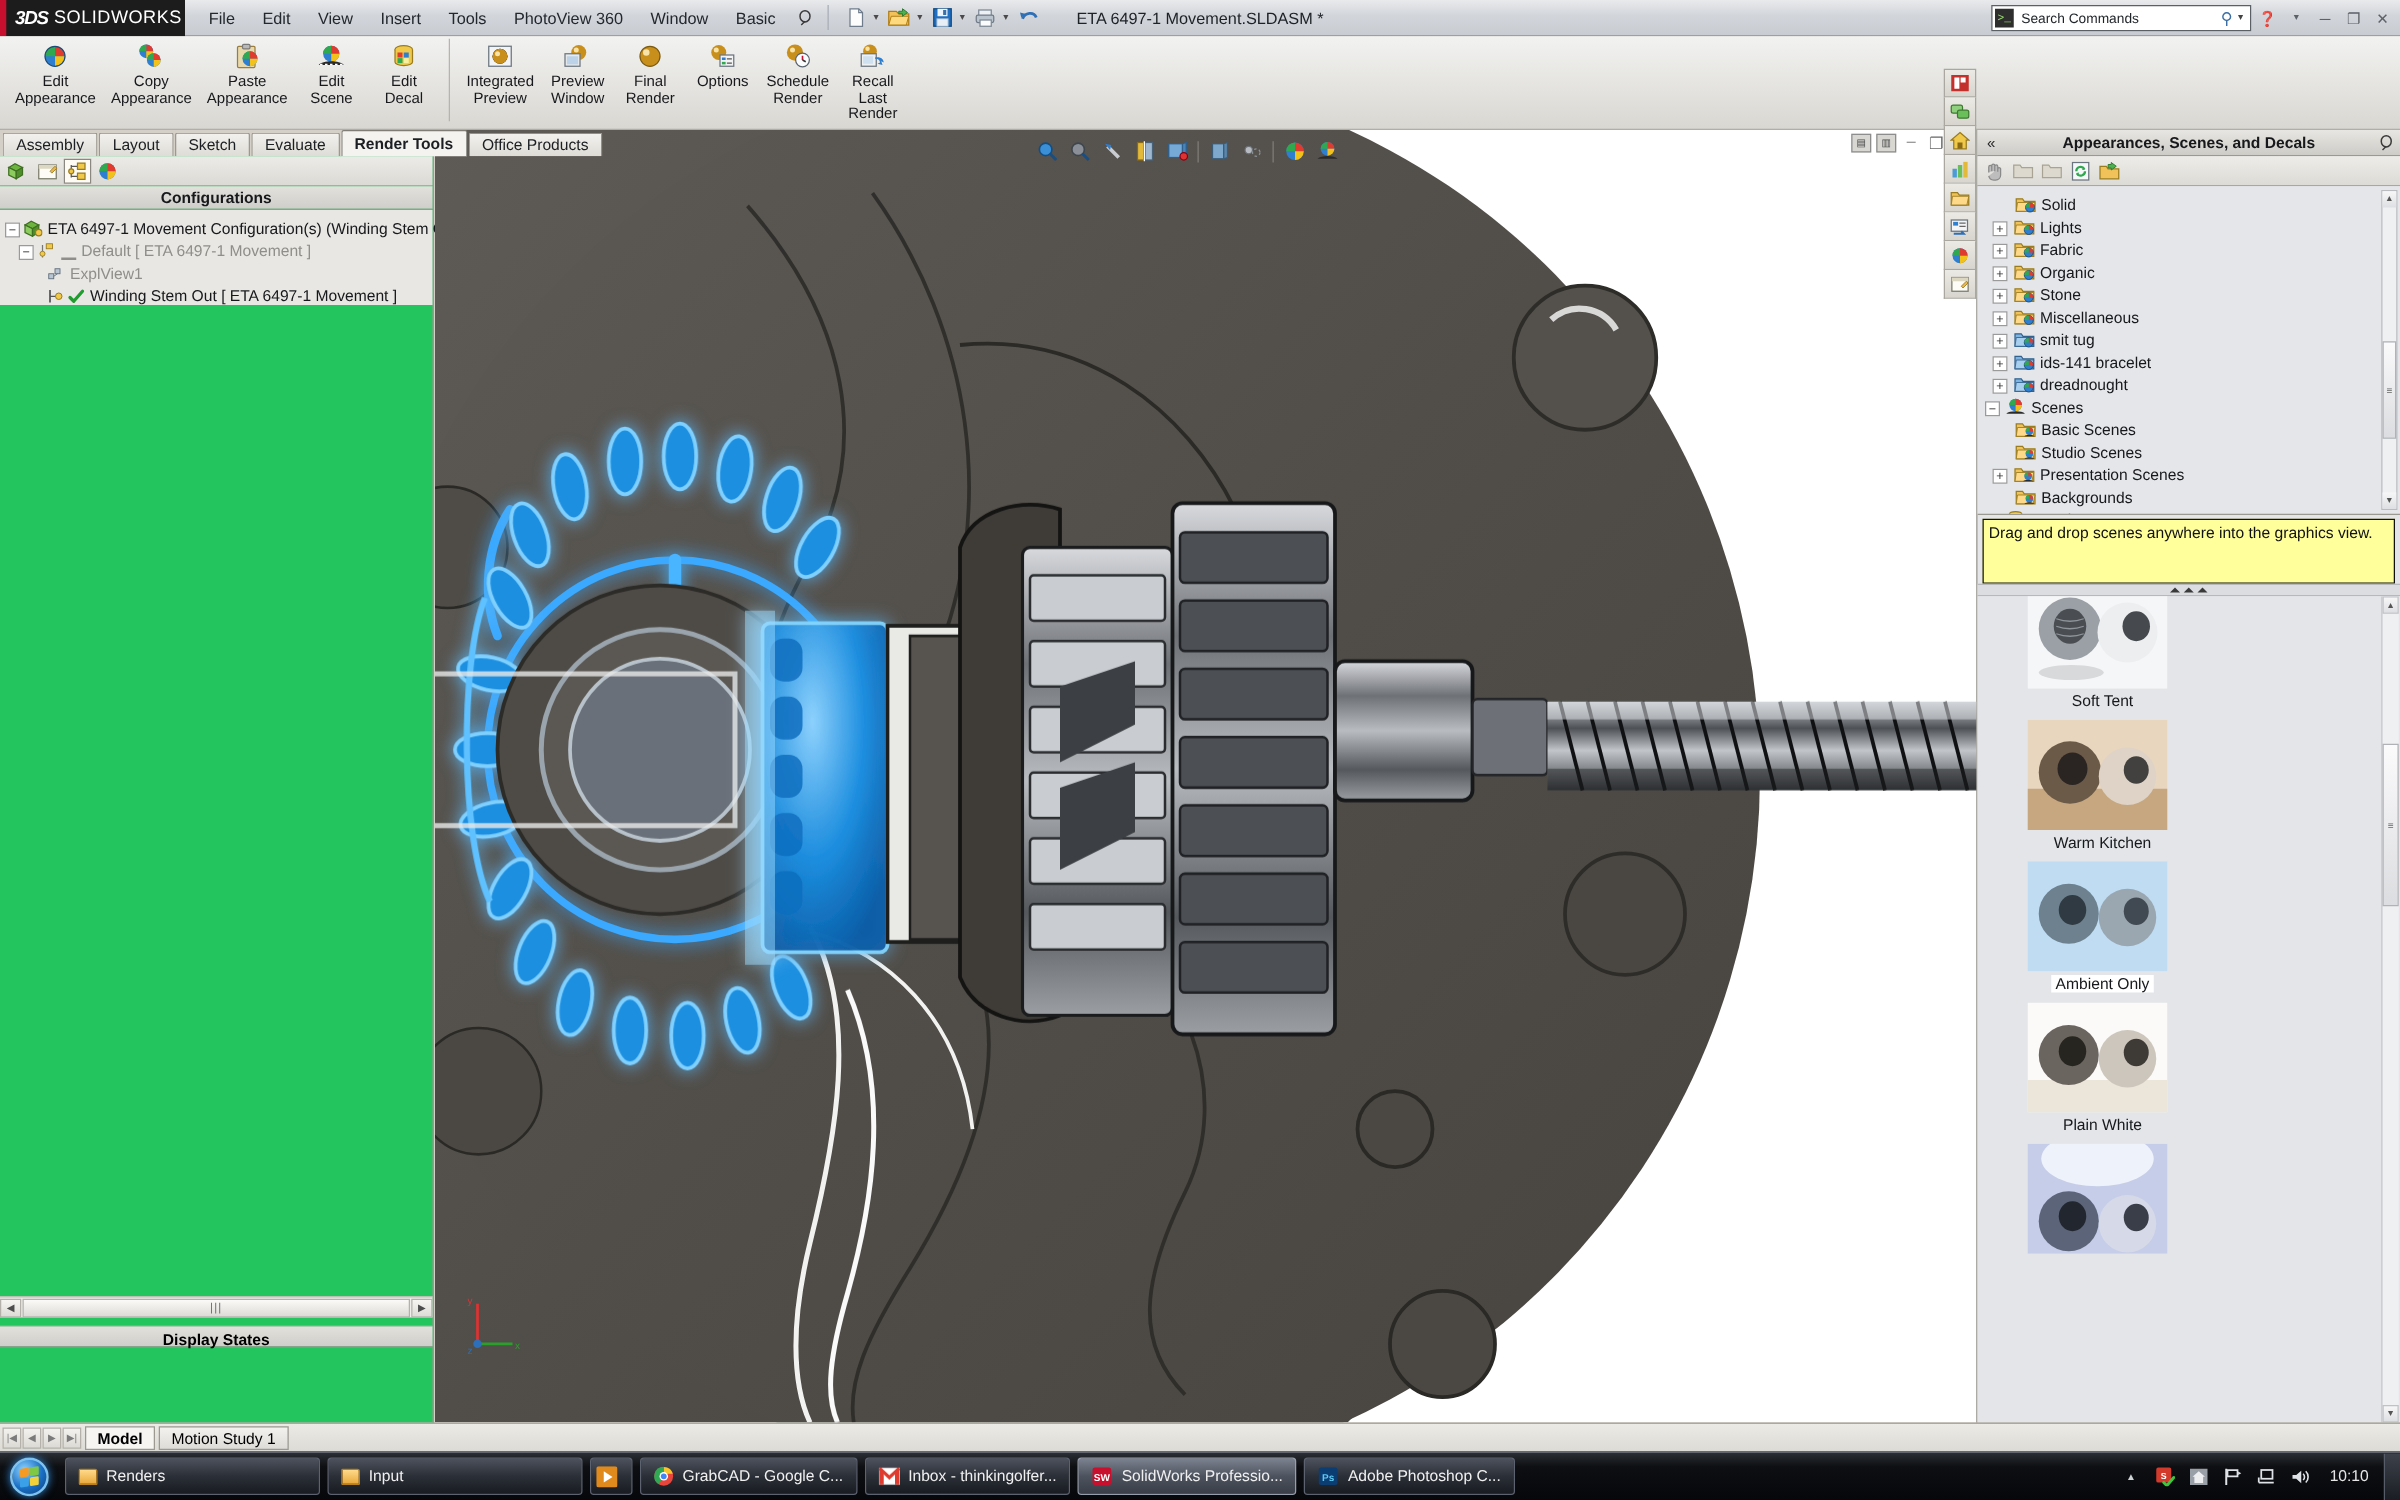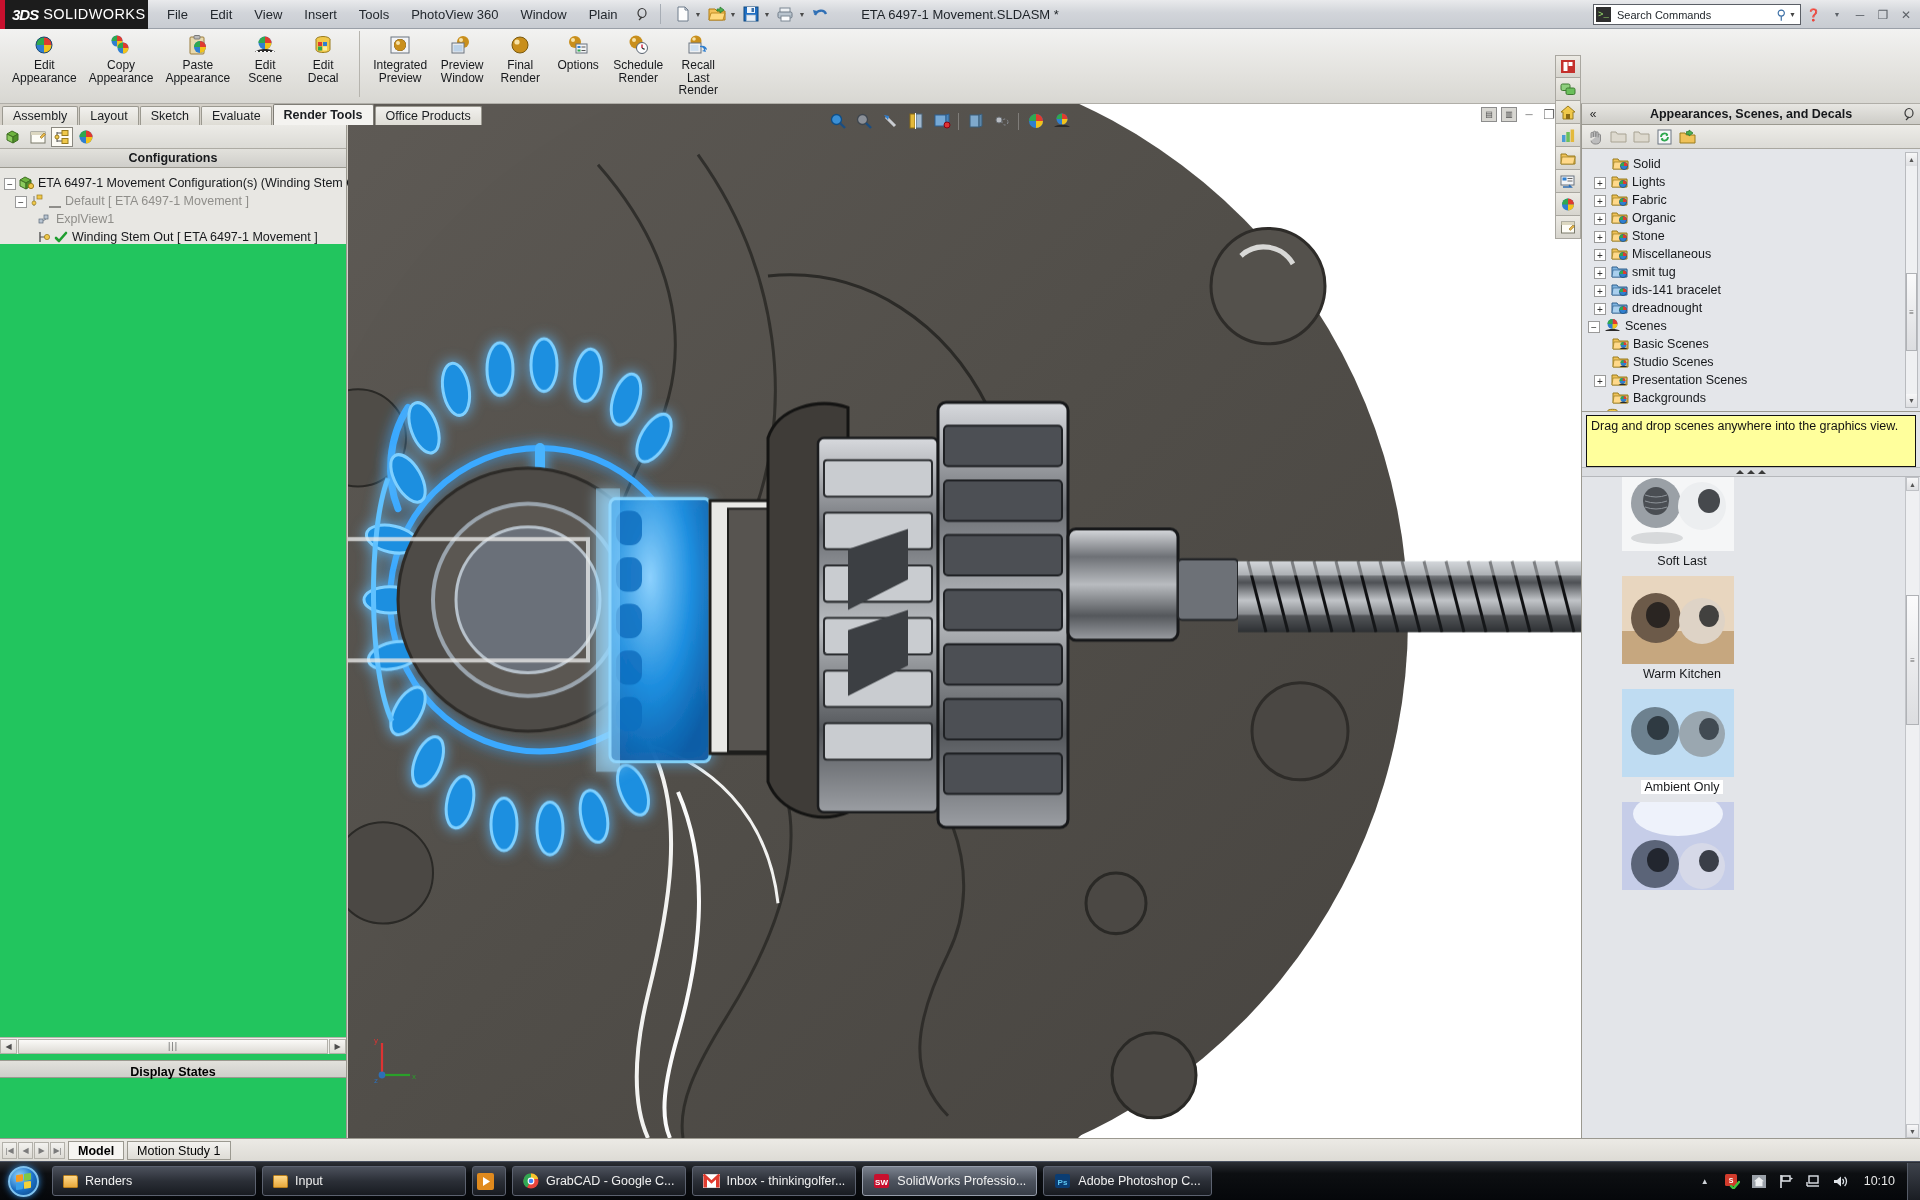--- a/index.html
+++ b/index.html
@@ -236,21 +236,21 @@
       <span class="nm">SOLIDWORKS</span>
     </div>
     <div class="menubar">
       <div class="mi">File</div>
       <div class="mi">Edit</div>
       <div class="mi">View</div>
       <div class="mi">Insert</div>
       <div class="mi">Tools</div>
       <div class="mi">PhotoView 360</div>
       <div class="mi">Window</div>
-      <div class="mi">Plain</div>
+      <div class="mi">Basic</div>
       <div class="pin-icon">
         <svg width="14" height="14" viewBox="0 0 14 14">
             <ellipse cx="7" cy="6" rx="4" ry="4.5" fill="none" stroke="#3a3a3a" stroke-width="1.2"></ellipse>
             <line x1="7" y1="10" x2="4" y2="13" stroke="#3a3a3a" stroke-width="1.2"></line>
           </svg>
       </div>
     </div>
     <div class="tb-sep"></div>
     <div class="qat">
       <div class="qbtn">
@@ -1164,21 +1164,21 @@
             <svg width="112" height="88" viewBox="0 0 112 88">
                 <rect width="112" height="88" fill="#f5f6f7"></rect>
                 <ellipse cx="35" cy="75" rx="26" ry="6" fill="#d7d9db"></ellipse>
                 <circle cx="34" cy="40" r="25" fill="#9aa0a6"></circle>
                 <ellipse cx="34" cy="38" rx="13" ry="14" fill="#4a4e53"></ellipse>
                 <path d="M23 32q11 4 22 0M23 38q11 4 22 0M23 44q11 4 22 0" stroke="#8e949a" fill="none"></path>
                 <circle cx="80" cy="43" r="24" fill="#eceef0"></circle>
                 <ellipse cx="87" cy="38" rx="11" ry="12" fill="#46494d"></ellipse>
               </svg>
           </div>
-          <div class="scene-name">Soft Last</div>
+          <div class="scene-name">Soft Tent</div>
         </div>
         <div class="scene-item">
           <div class="scene-thumb">
             <svg width="112" height="88" viewBox="0 0 112 88">
                 <rect width="112" height="88" fill="#e8d6bf"></rect>
                 <rect y="55" width="112" height="33" fill="#c6a77f"></rect>
                 <circle cx="34" cy="42" r="25" fill="#6c5a49"></circle>
                 <ellipse cx="36" cy="39" rx="12" ry="13" fill="#2a2522"></ellipse>
                 <circle cx="80" cy="45" r="23" fill="#ded3c6"></circle>
                 <ellipse cx="87" cy="40" rx="10" ry="11" fill="#42413f"></ellipse>
@@ -1194,20 +1194,33 @@
                 <ellipse cx="36" cy="39" rx="11" ry="12" fill="#2f3a42"></ellipse>
                 <circle cx="80" cy="45" r="23" fill="#9aa7b0"></circle>
                 <ellipse cx="87" cy="40" rx="10" ry="11" fill="#414a52"></ellipse>
               </svg>
           </div>
           <div style="text-align:center"><span class="scene-name sel">Ambient Only</span></div>
         </div>
         <div class="scene-item">
           <div class="scene-thumb">
             <svg width="112" height="88" viewBox="0 0 112 88">
+                <rect width="112" height="88" fill="#fbfaf8"></rect>
+                <rect y="62" width="112" height="26" fill="#ece5da"></rect>
+                <circle cx="33" cy="42" r="24" fill="#6b6560"></circle>
+                <ellipse cx="36" cy="39" rx="11" ry="12" fill="#27251f"></ellipse>
+                <circle cx="80" cy="45" r="23" fill="#cdc6bc"></circle>
+                <ellipse cx="87" cy="40" rx="10" ry="11" fill="#3e3b36"></ellipse>
+              </svg>
+          </div>
+          <div class="scene-name">Plain White</div>
+        </div>
+        <div class="scene-item">
+          <div class="scene-thumb">
+            <svg width="112" height="88" viewBox="0 0 112 88">
                 <rect width="112" height="88" fill="#c6cde8"></rect>
                 <ellipse cx="56" cy="12" rx="45" ry="22" fill="#eef2fb"></ellipse>
                 <circle cx="33" cy="62" r="24" fill="#5b6478"></circle>
                 <ellipse cx="36" cy="58" rx="11" ry="12" fill="#22262f"></ellipse>
                 <circle cx="80" cy="64" r="23" fill="#d6d9e8"></circle>
                 <ellipse cx="87" cy="59" rx="10" ry="11" fill="#3a3e48"></ellipse>
               </svg>
           </div>
           <div class="scene-name"></div>
         </div>

